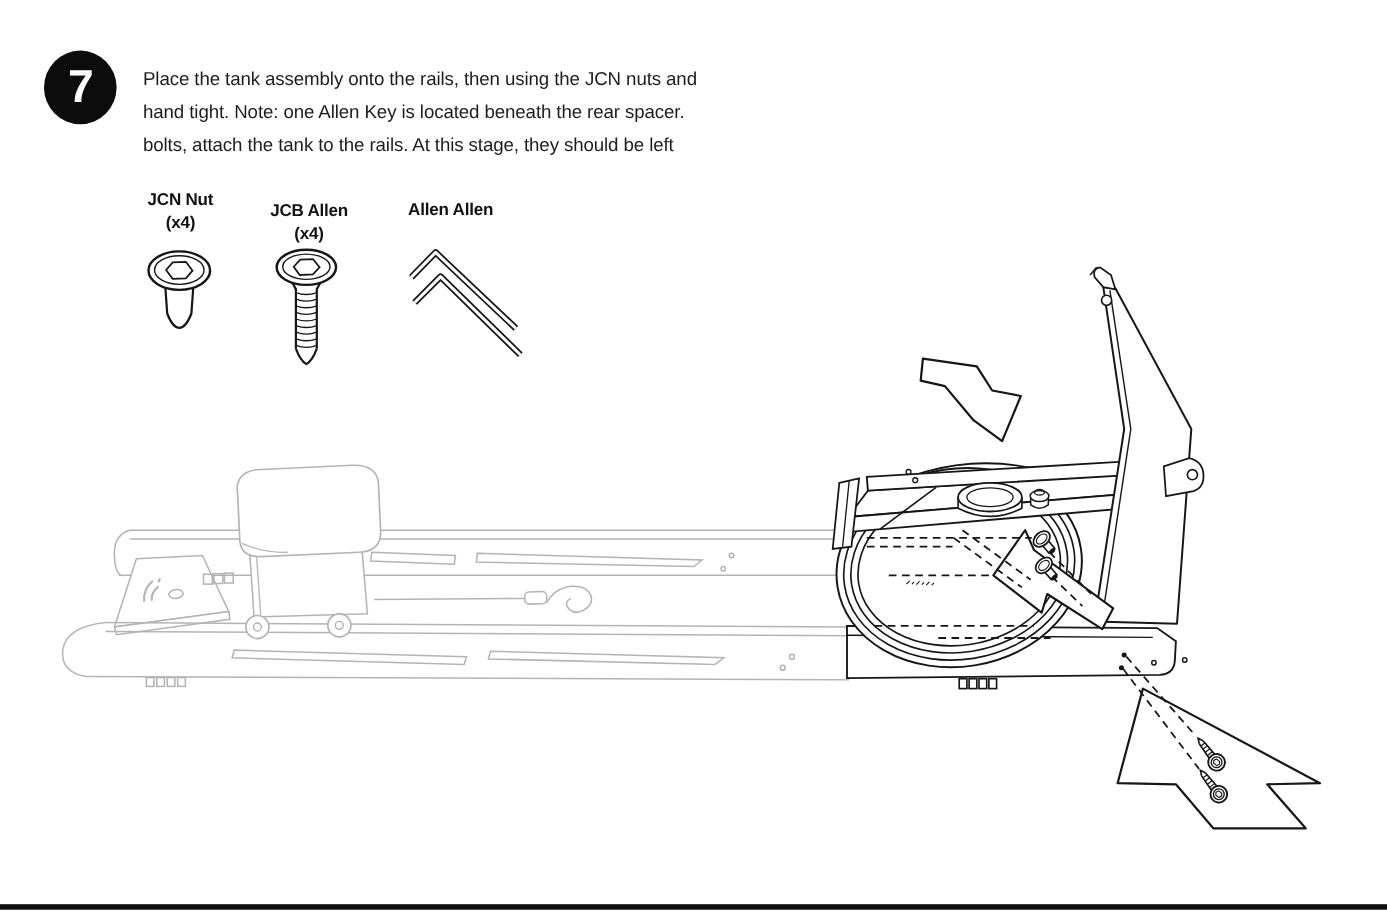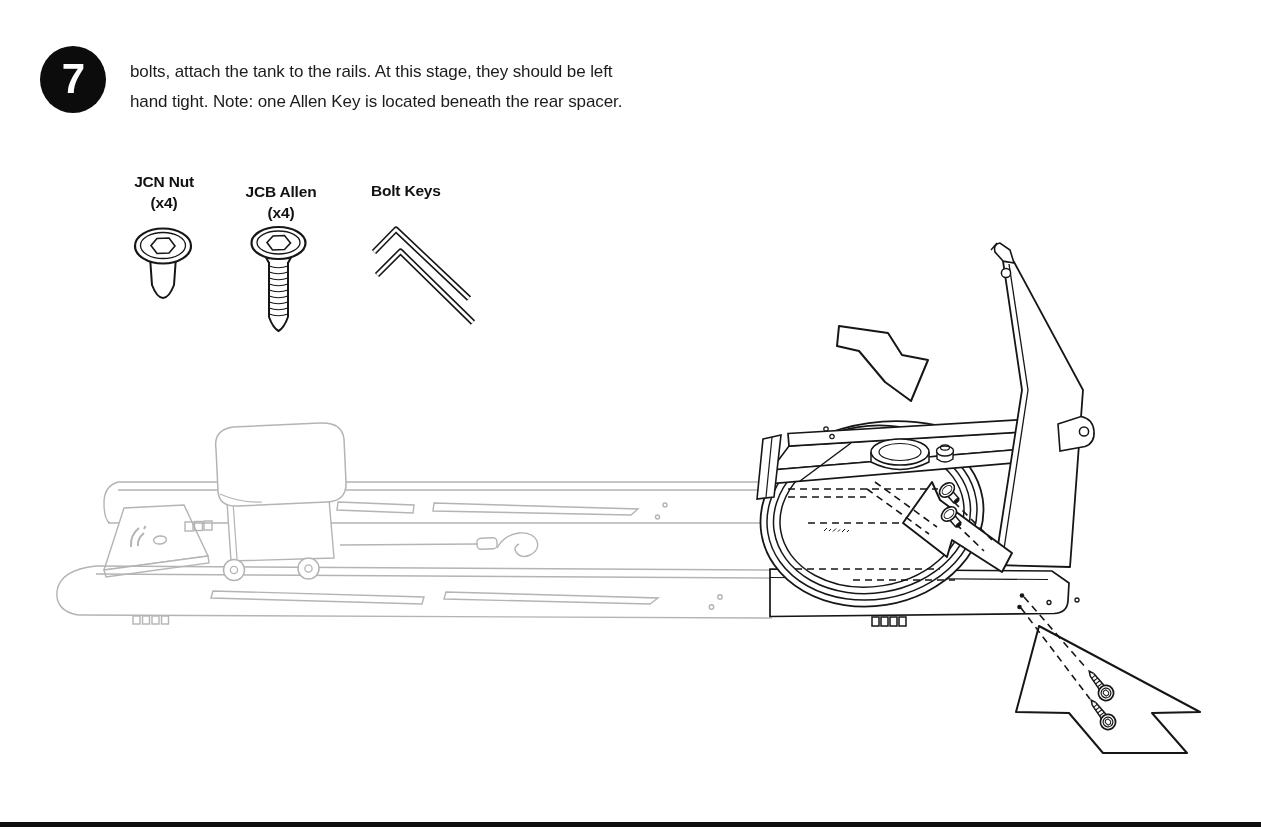--- a/index.html
+++ b/index.html
@@ -21,34 +21,35 @@
 </head>
 <body>
 
 <div class="page">
 
   <div class="badge">
     <span>7</span>
   </div>
 
   <div class="instruction">
+    <div>Place the tank assembly onto the rails, then using the JCN nuts and</div>
+    <div>hand tight. Note: one Allen Key is located beneath the rear spacer.</div>
     <div>bolts, attach the tank to the rails. At this stage, they should be left</div>
-    <div>hand tight. Note: one Allen Key is located beneath the rear spacer.</div>
   </div>
 
   <div class="part-label centered" style="left:114px;top:171px;">
     <div>JCN Nut</div>
     <div>(x4)</div>
   </div>
   <div class="part-label centered" style="left:231px;top:181px;">
     <div>JCB Allen</div>
     <div>(x4)</div>
   </div>
   <div class="part-label" style="left:371px;top:180px;width:130px;">
-    <div>Bolt Keys</div>
+    <div>Allen Allen</div>
     <div></div>
   </div>
 
   <svg class="illus" width="1261" height="829" viewBox="0 0 1261 829">
 
     <g stroke="#161616" fill="none">
       <path d="M150,257 L152,285 Q157,298 163,298 Q169,298 174,285 L176,257" fill="#fff" stroke-width="2"></path>
       <ellipse cx="163" cy="246" rx="28" ry="17.5" fill="#fff" stroke-width="2.2"></ellipse>
       <ellipse cx="163" cy="245.5" rx="22.5" ry="13" stroke-width="1.3"></ellipse>
       <path d="M151,245.5 L157,238.5 L169,238 L175,246 L169,253 L157,253.5 Z" stroke-width="1.6"></path>

